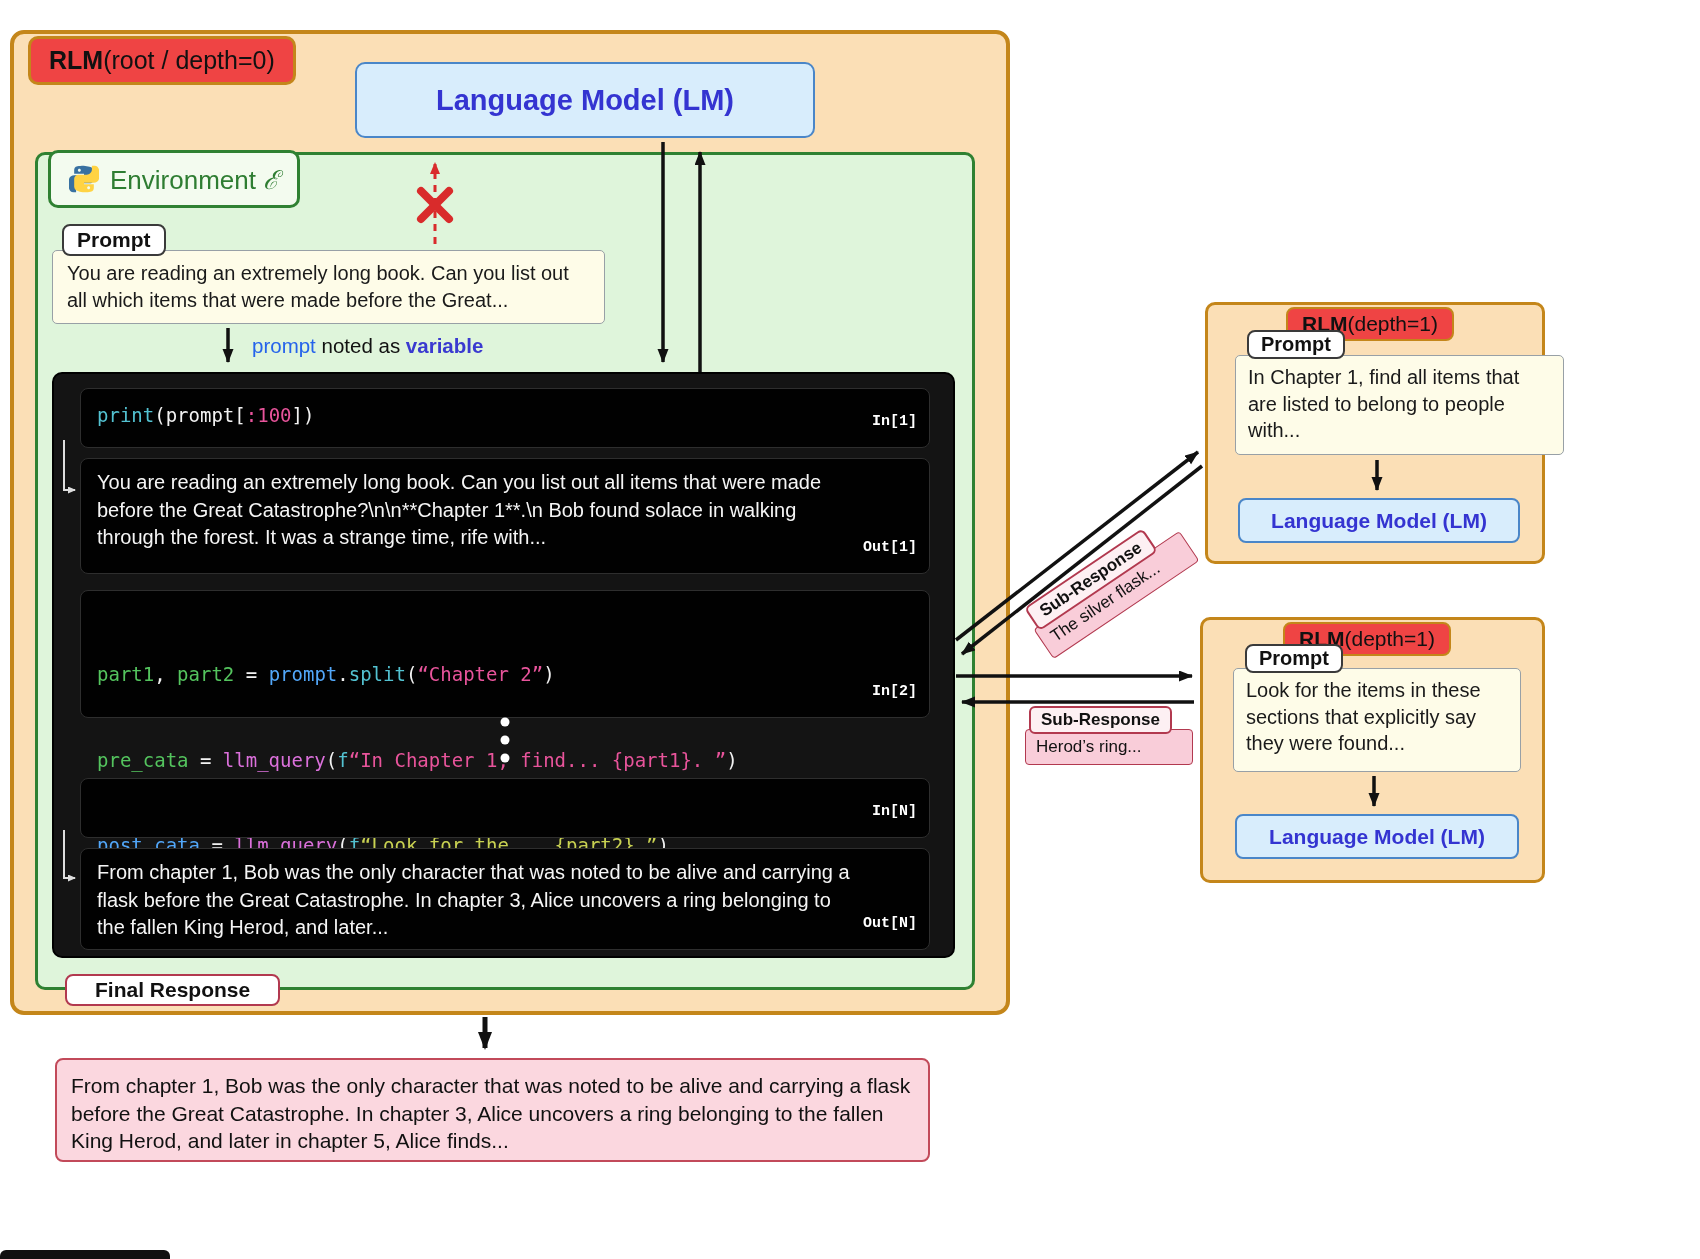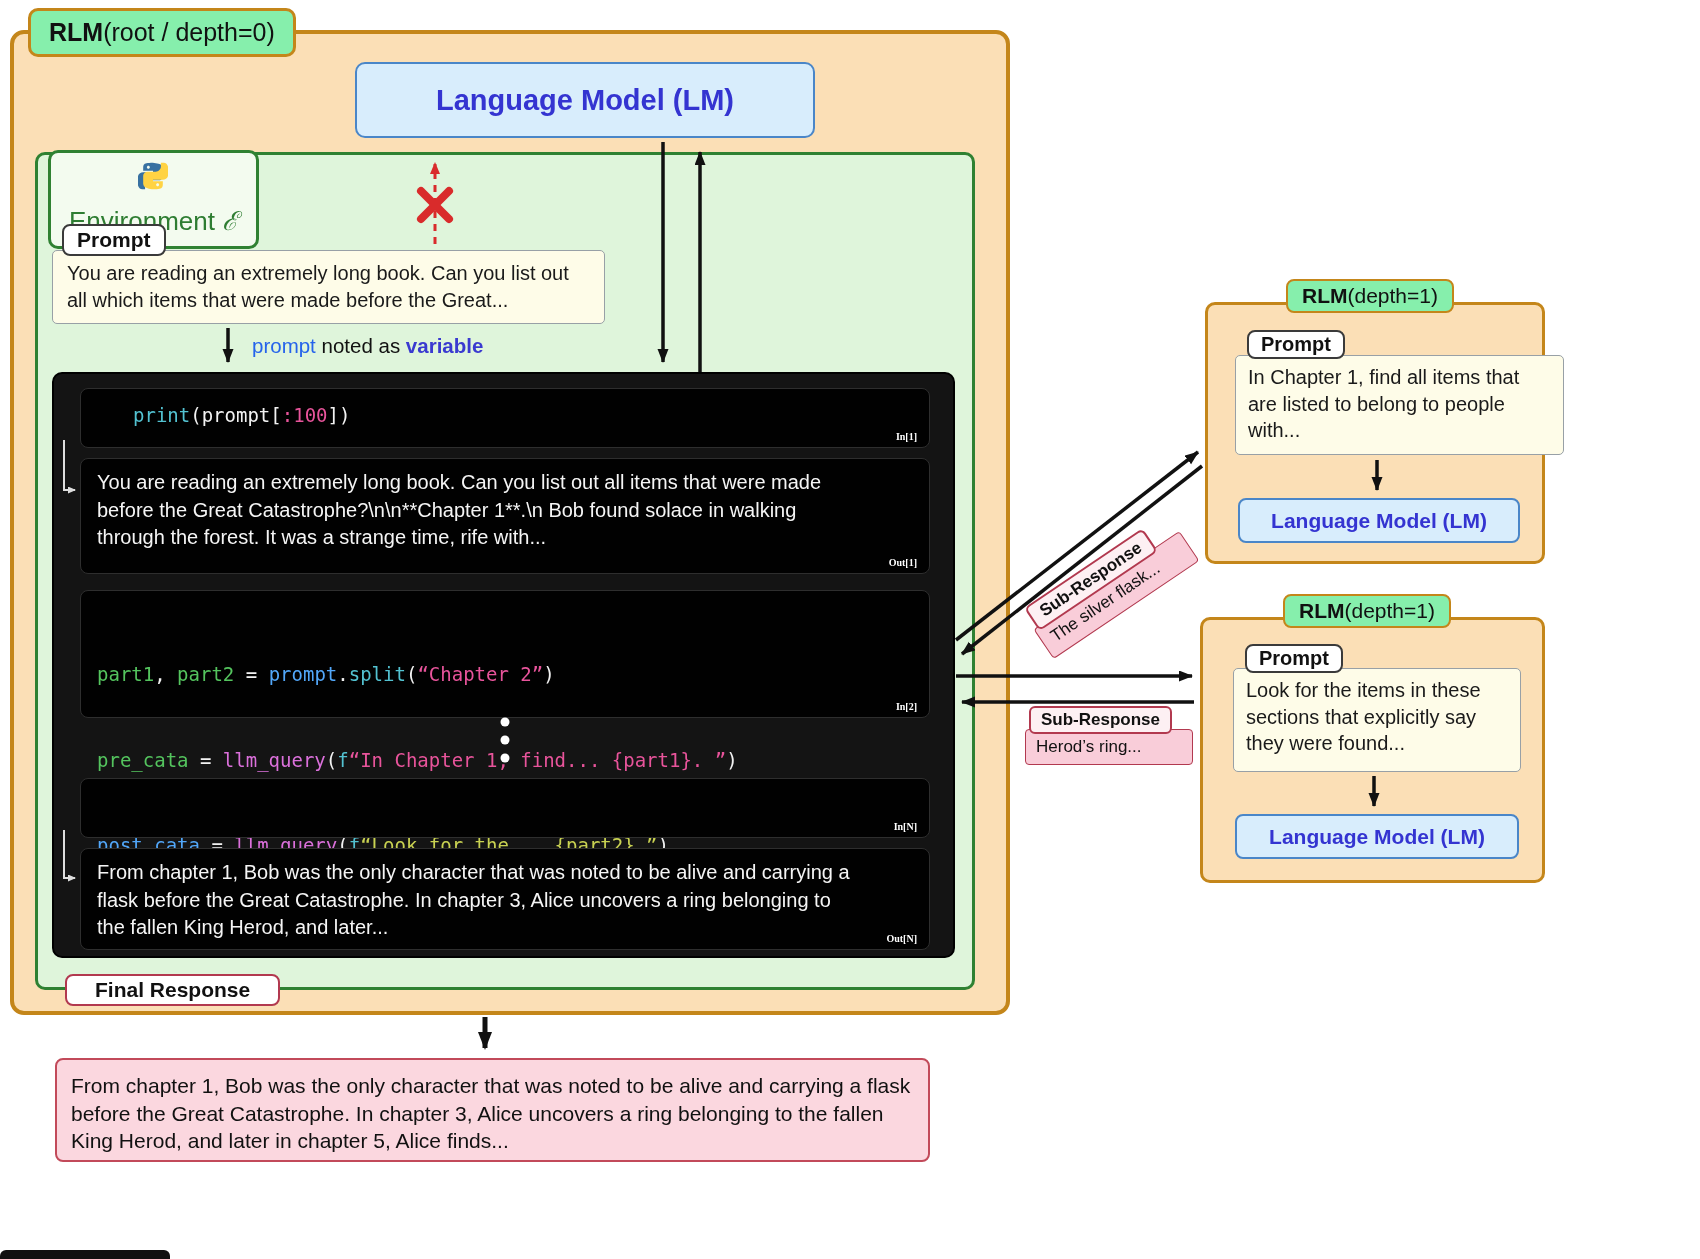--- a/index.html
+++ b/index.html
@@ -12,32 +12,32 @@
   .orange-bg { background:#FBDFB6; border:4px solid #C4861A; border-radius:14px; }
   .orange-bg-sm { background:#FBDFB6; border:3px solid #C4861A; border-radius:10px; }
   .green-bg { background:#DFF5DB; border:3px solid #2F8132; border-radius:10px; }
   .lm-box { background:#D8EDFC; border:2.5px solid #4A86C8; border-radius:10px;
             display:flex; align-items:center; justify-content:center;
             font-weight:bold; color:#3434D1;text-align:center; }
   .yellow-box { background:#FEFCE8; border:1.5px solid #98A0A6; border-radius:5px;
                 line-height:1.33; color:#1a1a1a; }
   .chip { background:#fff; border-radius:9px; font-weight:bold; color:#111;
           display:flex; align-items:center; justify-content:center; white-space:nowrap; }
-  .chip-orange { background:#86efac; border:3px solid #C4861A; border-radius:10px; }
+  .chip-orange { background:#ef4444; border:3px solid #C4861A; border-radius:10px;margin-top:28px; }
   .chip-dark { border:2.5px solid #3a3a3a; border-radius:8px; }
   .chip-red { border:2.5px solid #B2394F; border-radius:8px; background:#fff; }
   .pink-box { background:#FBD7DF; border:2px solid #C24A5A; border-radius:8px; line-height:1.32; }
 
   
   .nb-bg { background:#141414; border-radius:10px; border:2px solid #000; }
   .cell { background:#010101; border:1px solid #2E2E2E; border-radius:8px; }
   .code { font-family:"DejaVu Sans Mono", monospace; font-size:19px; line-height:1.5;
           padding:12px 16px; white-space:pre; }
-  .cell-label { position:absolute; right:12px; bottom:5px; color:#fff; font-weight:bold;
-                font-size:10px; font-family:Liberation Serif, serif; }
+  .cell-label { position:absolute; right:12px; bottom:17px; color:#fff; font-weight:bold;
+                font-size:15px; font-family:Liberation Mono, monospace; }
   .outtext { color:#F5F5F5; font-size:20px; line-height:1.38; padding:10px 16px; max-width:790px; }
   .tk-cy { color:#53C2D1; } .tk-gr { color:#54C45E; } .tk-bl { color:#52A7F9; }
   .tk-mg { color:#E8549B; } .tk-pk { color:#DB70DB; } .tk-yl { color:#C9D252; }
   .tk-wh { color:#F2F2F2; }
 
   
   .chip-sr { display:inline-block; background:#FDF0F3; border:2px solid #B2394F; border-radius:6px;
              padding:2px 10px; font-weight:bold; font-size:17px; position:relative; z-index:2;
              margin-left:4px; color:#111; white-space:nowrap; }
   .box-sr { background:#F9CDD9; border:1.5px solid #B2394F; border-radius:4px;
@@ -65,39 +65,39 @@
         <span data-name="rlm-root-label-rest" style="font-weight:400;"> (root / depth=0)</span>
     </div>
 
     <div class="abs lm-box" data-name="language-model-box" style="left:355px; top:62px; width:460px; height:76px; font-size:29px; z-index:2;">Language Model (LM)</div>
 
     <div data-name="environment-group">
       <div class="abs green-bg" data-name="environment-box" style="left:35px; top:152px; width:940px; height:838px; z-index:1;"></div>
 
       <div class="abs" data-name="environment-label" style="left:48px; top:150px; display:flex; align-items:center; gap:11px;
                   padding:8px 18px; background:#F3FBEF; border:3px solid #2F8132;
-                  border-radius:10px; font-size:26px; color:#2E7D32; z-index:4;flex-direction:column;">
+                  border-radius:10px; font-size:26px; color:#2E7D32; z-index:4;">
         <svg data-name="python-icon" width="30" height="30" viewBox="0 0 110 110" aria-hidden="true">
           <path fill="#3871A1" d="M54 6c-9 0-17 .8-23 2.2-10 2.3-12 7-12 15.8v12h36v5H19c-9 0-17 5-19.5 15.5-2.8 11.8-3 19.2 0 31.5C1.7 97.5 7 104 16 104h10V90c0-10 8.7-19 19-19h30c8.5 0 16-7 16-15.5v-29c0-8.3-7-14.5-16-16C69 9 61.5 6 54 6zM38 17c3 0 5.5 2.5 5.5 5.5S41 28 38 28s-5.5-2.5-5.5-5.5S35 17 38 17z"></path>
           <path fill="#FFD343" d="M56 104c9 0 17-.8 23-2.2 10-2.3 12-7 12-15.8v-12H55v-5h36c9 0 17-5 19.5-15.5 2.8-11.8 3-19.2 0-31.5C108.3 12.5 103 6 94 6H84v14c0 10-8.7 19-19 19H35c-8.5 0-16 7-16 15.5v29c0 8.3 7 14.5 16 16 6 2.5 13.5 4.5 21 4.5zM72 93c-3 0-5.5-2.5-5.5-5.5S69 82 72 82s5.5 2.5 5.5 5.5S75 93 72 93z"></path>
         </svg>
         <span data-name="environment-label-text"><span>Environment </span><i data-name="environment-symbol">ℰ</i></span>
       </div>
 
       <div class="abs yellow-box" data-name="prompt-box" style="left:52px; top:250px; width:553px; height:74px; padding:9px 14px; font-size:20px; z-index:2;">You are reading an extremely long book. Can you list out all which items that were made before the Great...</div>
       <div class="abs chip chip-dark" data-name="prompt-label" style="left:62px; top:224px; padding:2px 13px; font-size:21px; z-index:4;">Prompt</div>
 
       <div class="abs" data-name="prompt-variable-annotation" style="left:252px; top:334px; font-size:20.5px; z-index:3;">
         <span data-name="annotation-prompt" style="color:#2563EB;">prompt</span><span data-name="annotation-mid"> noted as </span><span data-name="annotation-variable" style="font-weight:bold; color:#3A3AD0;">variable</span>
       </div>
 
       <div data-name="notebook-group">
         <div class="abs nb-bg" data-name="code-environment" style="left:52px; top:372px; width:903px; height:586px; z-index:2;"></div>
 
-        <div class="abs cell" data-name="code-cell-in1" style="left:80px; top:388px; width:850px; height:60px; z-index:3;padding-left:36px;">
+        <div class="abs cell" data-name="code-cell-in1" style="left:80px; top:388px; width:850px; height:60px; z-index:3;">
           <div class="code" data-name="code-in1"><span class="tk-cy">print</span><span class="tk-wh">(</span><span class="tk-wh">prompt</span><span class="tk-wh">[</span><span class="tk-mg">:100</span><span class="tk-wh">]</span><span class="tk-wh">)</span></div>
           <div class="cell-label" data-name="cell-label-in1">In[1]</div>
         </div>
 
         <div class="abs cell" data-name="output-cell-out1" style="left:80px; top:458px; width:850px; height:116px; z-index:3;">
           <div class="outtext" data-name="output-text-out1">You are reading an extremely long book. Can you list out all items that were made before the Great Catastrophe?\n\n**Chapter 1**.\n Bob found solace in walking through the forest. It was a strange time, rife with...</div>
           <div class="cell-label" data-name="cell-label-out1">Out[1]</div>
         </div>
 
         <div class="abs cell" data-name="code-cell-in2" style="left:80px; top:590px; width:850px; height:128px; z-index:3;">

